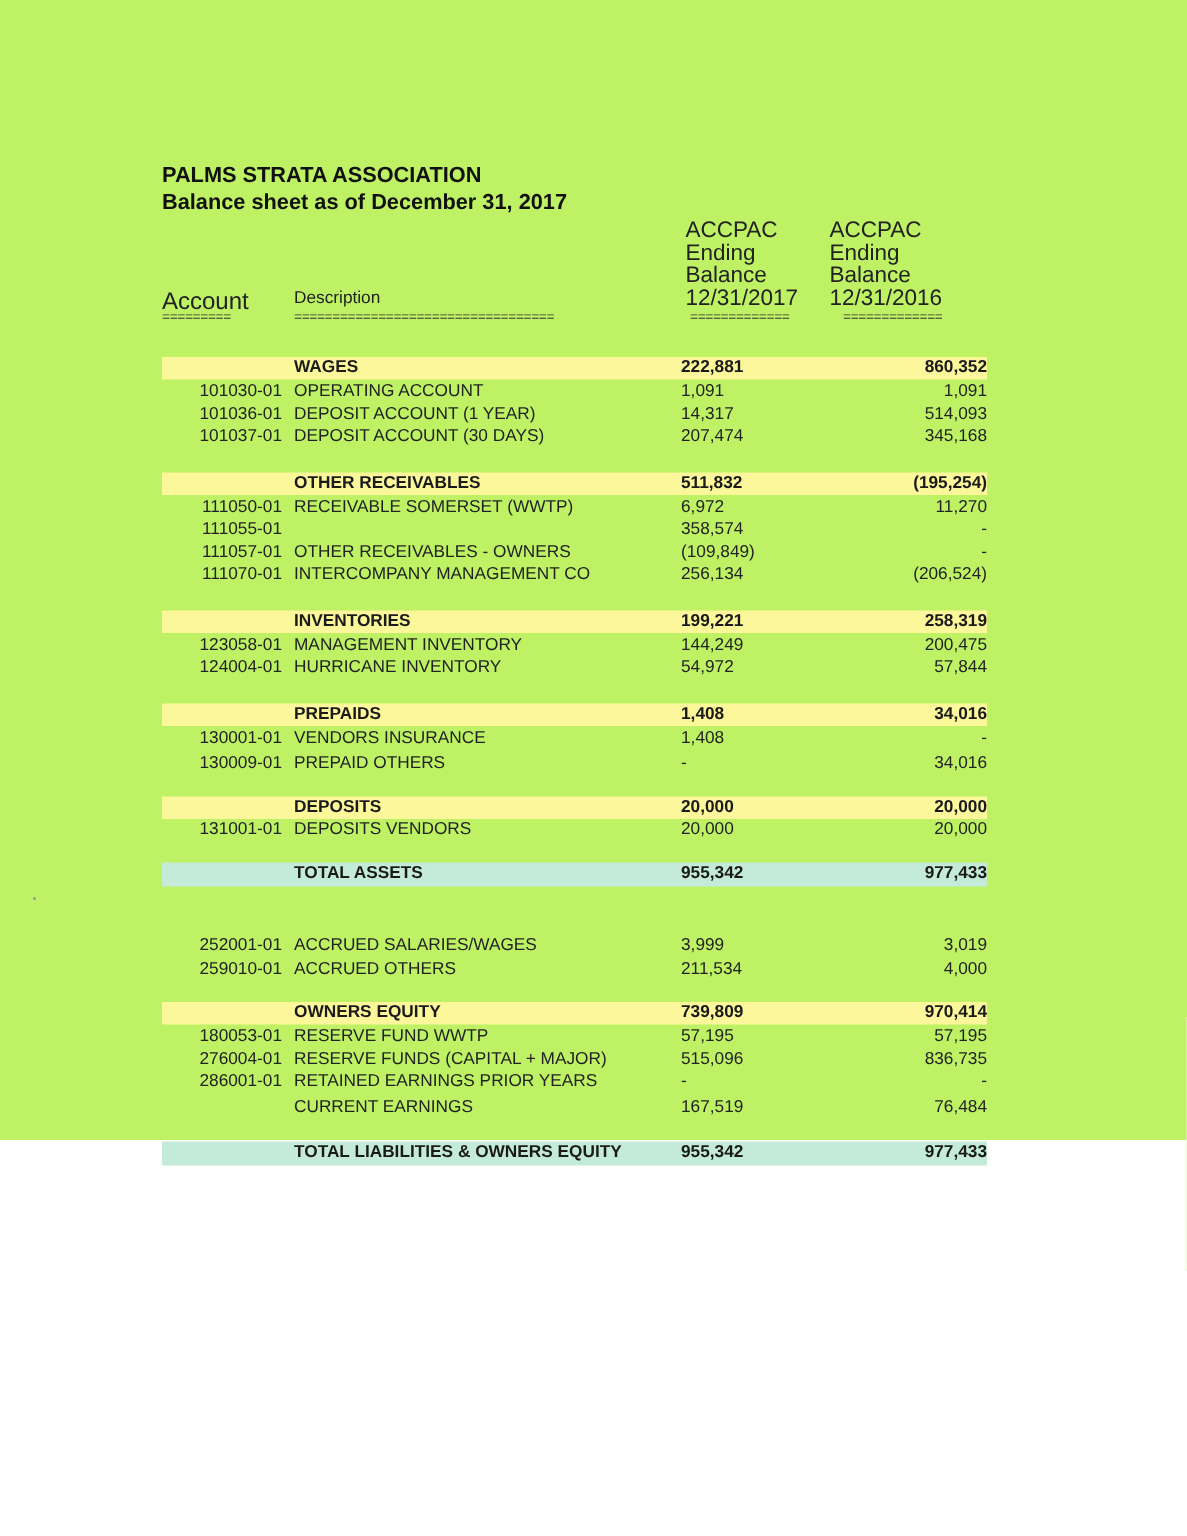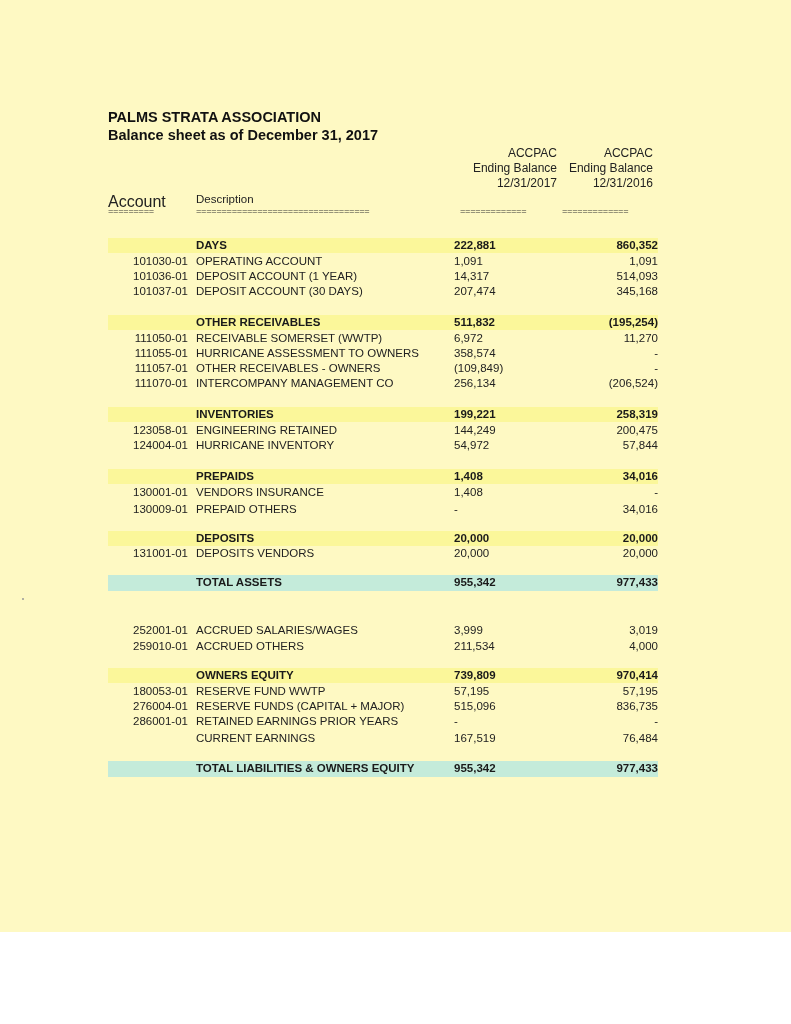--- a/index.html
+++ b/index.html
@@ -1,21 +1,21 @@
 <!DOCTYPE html>
 <html><head>
 <meta charset="utf-8">
 <style>
   html, body { margin: 0; padding: 0; background: #ffffff; }
   body { width: 791px; height: 1024px; position: relative; overflow: hidden;
          font-family: "Liberation Sans", sans-serif; color: #1a1a1a; }
-  .page { position: absolute; left: 0; top: 0; width: 791px; height: 932px; background: #fef9c3; }
+  .page { position: absolute; left: 0; top: 0; width: 791px; height: 760px; background: #bef264; }
   .title { position: absolute; left: 108px; top: 108px; font-weight: bold; font-size: 14.5px; line-height: 18px; color: #111; }
   .subtitle { position: absolute; left: 108px; top: 126px; font-weight: bold; font-size: 14.5px; line-height: 18px; color: #111; }
-  .colhead { position: absolute; text-align: right; font-size: 12px; line-height: 15px; color: #222; width: 100px; }
+  .colhead { position: absolute; text-align: left; font-size: 15px; line-height: 15px; color: #222; width: 100px; }
   .colhead.c1 { left: 457px; top: 146px; }
   .colhead.c2 { left: 553px; top: 146px; }
   .lbl-account { position: absolute; left: 108px; top: 193px; font-size: 16px; color: #222; }
   .lbl-desc { position: absolute; left: 196px; top: 193px; font-size: 11.5px; color: #222; }
   .eq { position: absolute; top: 207px; font-size: 9px; letter-spacing: -0.3px; color: #333; white-space: nowrap; overflow: hidden; font-family: "Liberation Mono", monospace; }
   .eq.a { left: 108px; width: 68px; }
   .eq.d { left: 196px; width: 241px; }
   .eq.v1 { left: 460px; width: 94px; }
   .eq.v2 { left: 562px; width: 94px; }
 
@@ -48,21 +48,21 @@
   </div>
   <div class="lbl-account">Account</div>
   <div class="lbl-desc">Description</div>
 
   <div class="eq a">=========</div>
   <div class="eq d">==================================</div>
   <div class="eq v1">=============</div>
   <div class="eq v2">=============</div>
 
   <div class="row hdr" style="top:238px">
-    <span class="desc">DAYS</span>
+    <span class="desc">WAGES</span>
     <span class="v1">222,881</span>
     <span class="v2">860,352</span>
   </div>
   <div class="row" style="top:254px">
     <span class="acct">101030-01</span>
     <span class="desc">OPERATING ACCOUNT</span>
     <span class="v1">1,091</span>
     <span class="v2">1,091</span>
   </div>
   <div class="row" style="top:269px">
@@ -84,21 +84,20 @@
     <span class="v2">(195,254)</span>
   </div>
   <div class="row" style="top:331px">
     <span class="acct">111050-01</span>
     <span class="desc">RECEIVABLE SOMERSET (WWTP)</span>
     <span class="v1">6,972</span>
     <span class="v2">11,270</span>
   </div>
   <div class="row" style="top:346px">
     <span class="acct">111055-01</span>
-    <span class="desc">HURRICANE ASSESSMENT TO OWNERS</span>
     <span class="v1">358,574</span>
     <span class="v2">-</span>
   </div>
   <div class="row" style="top:361px">
     <span class="acct">111057-01</span>
     <span class="desc">OTHER RECEIVABLES - OWNERS</span>
     <span class="v1">(109,849)</span>
     <span class="v2">-</span>
   </div>
   <div class="row" style="top:376px">
@@ -108,21 +107,21 @@
     <span class="v2">(206,524)</span>
   </div>
 
   <div class="row hdr" style="top:407px">
     <span class="desc">INVENTORIES</span>
     <span class="v1">199,221</span>
     <span class="v2">258,319</span>
   </div>
   <div class="row" style="top:423px">
     <span class="acct">123058-01</span>
-    <span class="desc">ENGINEERING RETAINED</span>
+    <span class="desc">MANAGEMENT INVENTORY</span>
     <span class="v1">144,249</span>
     <span class="v2">200,475</span>
   </div>
   <div class="row" style="top:438px">
     <span class="acct">124004-01</span>
     <span class="desc">HURRICANE INVENTORY</span>
     <span class="v1">54,972</span>
     <span class="v2">57,844</span>
   </div>
 

